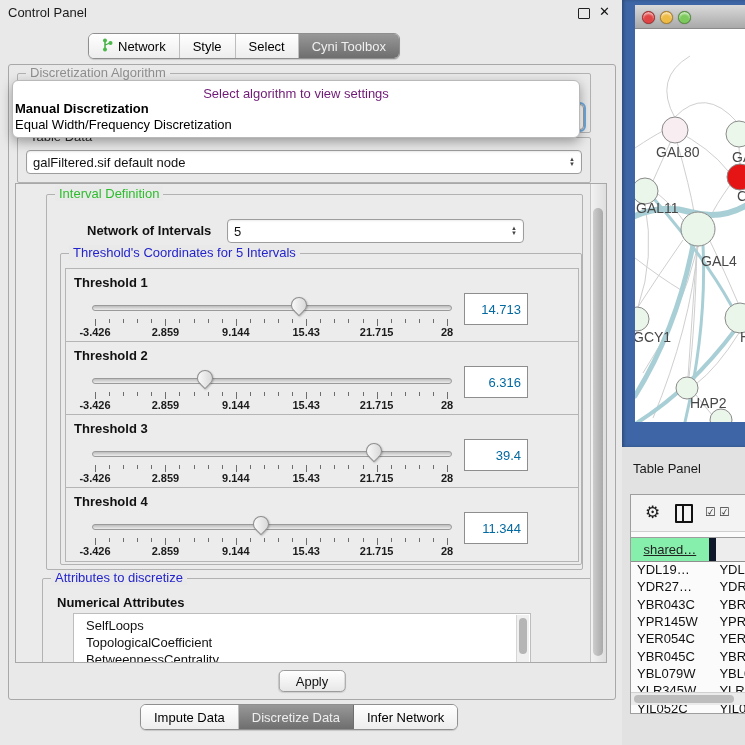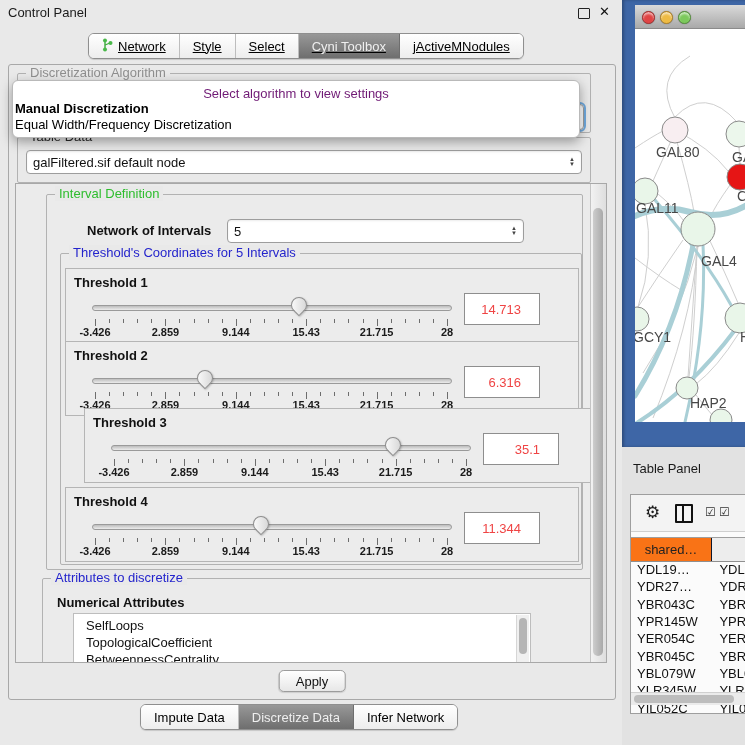--- a/index.html
+++ b/index.html
@@ -13,21 +13,21 @@
   .cp-title{position:absolute;left:8px;top:5px;font-size:13px;color:#1a1a1a;}
   .float-ic{position:absolute;right:32px;top:8px;width:10px;height:9px;border:1.5px solid #222;border-radius:1px;}
   .close-ic{position:absolute;right:12px;top:4px;font-size:13px;font-weight:bold;color:#111;}
 
   .segmented{position:absolute;display:inline-flex;height:24px;border:1px solid #8f8f8f;border-radius:6px;
              overflow:hidden;background:#fff;box-shadow:0 1px 1px rgba(0,0,0,.15);}
   .seg{display:flex;align-items:center;gap:5px;padding:0 13px;font-size:13px;color:#000;
        background:linear-gradient(#ffffff,#ededed);border-right:1px solid #bdbdbd;white-space:nowrap;}
   .seg:last-child{border-right:none;}
   .seg.selected{background:linear-gradient(#989898,#6e6e6e);color:#efefef;border-right-color:#6e6e6e;}
-  #top-tabs{left:88px;top:33px;text-decoration:underline;}
+  #top-tabs{left:88px;top:33px;}
   #bottom-tabs{left:140px;top:704px;}
 
   #outer-panel{position:absolute;left:8px;top:64px;width:606px;height:634px;
                border:1px solid #a8a8a8;border-radius:3px;background:#e9e9e9;}
 
   .group{position:absolute;border:1px solid #b2b2b2;border-radius:2px;}
   .group-legend{position:absolute;top:-9px;left:8px;background:#e9e9e9;padding:0 4px;font-size:13px;}
   .legend-gray{color:#8f8f8f;}
   .legend-green{color:#2ebd2e;}
   .legend-blue{color:#2424cc;}
@@ -58,21 +58,21 @@
   .t-label{position:absolute;left:8px;top:6px;font-size:13px;font-weight:bold;color:#111;}
   .t-slider{position:absolute;left:26px;top:28px;width:358px;height:42px;}
   .t-track{position:absolute;left:0;top:8px;width:358px;height:4px;border:1px solid #9a9a9a;border-radius:3px;
            background:linear-gradient(#bdbdbd,#ececec);}
   .t-thumb{position:absolute;top:0;width:14px;height:14px;border:1px solid #8d8d8d;
            background:linear-gradient(135deg,#ffffff,#d2d2d2);border-radius:50% 50% 50% 0;
            transform:rotate(-45deg);box-shadow:0 1px 2px rgba(0,0,0,.25);}
   .tick{position:absolute;top:22px;width:1px;background:#6d6d6d;}
   .tick-label{position:absolute;top:29px;width:60px;text-align:center;font-size:11px;font-weight:bold;color:#1b1b1b;}
   .t-value{position:absolute;left:398px;top:24px;width:56px;height:30px;background:#fff;border:1px solid #8e8e8e;
-           display:flex;align-items:center;justify-content:flex-end;padding-right:18px;font-size:13px;color:#ef4444;}
+           display:flex;align-items:center;justify-content:flex-end;padding-right:6px;font-size:13px;color:#0369a1;}
 
   .attrs-label{position:absolute;font-size:13px;font-weight:bold;color:#111;}
   .listbox{position:absolute;background:#fff;border:1px solid #bdbdbd;overflow:hidden;}
   .list-item{font-size:13px;color:#111;line-height:17px;padding-left:12px;white-space:nowrap;}
   .list-vscroll{position:absolute;right:1px;top:1px;bottom:1px;width:12px;background:#f0f0f0;border-left:1px solid #d6d6d6;}
   .list-vscroll .thumb{position:absolute;left:2px;top:3px;width:8px;height:36px;border-radius:5px;background:#b5b5b5;}
 
   .aqua-btn{position:absolute;height:22px;padding:0 16px;font-size:13px;color:#111;
             background:linear-gradient(#ffffff,#e7e7e7);border:1px solid #9c9c9c;border-radius:5px;
             display:flex;align-items:center;justify-content:center;box-shadow:0 1px 1px rgba(0,0,0,.12);}
@@ -93,21 +93,21 @@
   #table-panel{position:absolute;left:622px;top:447px;width:123px;height:298px;background:#e2e2e2;}
   .tp-title{position:absolute;left:11px;top:14px;font-size:13px;color:#1a1a1a;}
   .tp-body{position:absolute;left:8px;top:47px;width:120px;height:218px;background:#fbfbfb;
            border:1px solid #9e9e9e;overflow:hidden;}
   .tp-toolbar{position:absolute;left:0;top:0;width:100%;height:36px;background:#f3f3f3;border-bottom:1px solid #cfcfcf;}
   .gear-ic{position:absolute;left:14px;top:7px;font-size:17px;color:#1d1d1d;}
   .cols-ic{position:absolute;left:44px;top:9px;width:14px;height:15px;border:2px solid #111;border-radius:1px;}
   .cols-ic::after{content:"";position:absolute;left:5px;top:0;width:2px;height:15px;background:#111;}
   .check-ic{position:absolute;top:11px;font-size:12px;color:#333;line-height:12px;}
   .tp-header{position:absolute;left:0;top:42px;width:210px;height:23px;border-top:1px solid #9e9e9e;border-bottom:1px solid #8f8f8f;display:flex;}
-  .tp-h1{width:80px;background:#f97316;border-right:1px solid #0f172a;display:flex;align-items:center;justify-content:center;font-size:13px;color:#222;}
+  .tp-h1{width:80px;background:#86efac;border-right:7px solid #0f172a;display:flex;align-items:center;justify-content:center;font-size:13px;color:#222;text-decoration:underline;}
   .tp-h2{width:129px;background:#ededed;display:flex;align-items:center;justify-content:center;font-size:13px;color:#222;}
   .tp-rows{position:absolute;left:0;top:66px;width:210px;}
   .tp-row{display:flex;height:17.3px;align-items:center;}
   .tp-c1{width:80px;padding-left:6px;font-size:13px;color:#111;white-space:nowrap;overflow:hidden;}
   .tp-c2{width:124px;padding-left:4px;font-size:13px;color:#111;white-space:nowrap;overflow:hidden;}
   .hscroll{position:absolute;left:0;bottom:8px;width:100%;height:12px;background:#ebebeb;border-top:1px solid #d0d0d0;}
   .hscroll .thumb{position:absolute;left:3px;top:2px;width:100px;height:8px;border-radius:5px;background:#bdbdbd;}
 </style>
 </head>
 <body>
@@ -134,23 +134,20 @@
           <span>Network</span>
         </div>
         <div class="seg">
           <span>Style</span>
         </div>
         <div class="seg">
           <span>Select</span>
         </div>
         <div class="seg selected">
           <span>Cyni Toolbox</span>
-        </div>
-        <div class="seg">
-          <span>jActiveMNodules</span>
         </div>
       </div>
 
     <div id="outer-panel">
 
       <div class="group" style="left:8px;top:8px;width:572px;height:58px;">
         <span class="group-legend legend-gray">Discretization Algorithm</span>
         <div class="combo focused" style="left:8px;top:30px;width:544px;height:24px;">
           <span></span>
           <span class="stepper">
@@ -261,21 +258,21 @@
                     <div class="tick" style="left: 298.68px; height: 4px;"></div>
                     <div class="tick" style="left: 312.76px; height: 4px;"></div>
                     <div class="tick" style="left: 326.84px; height: 4px;"></div>
                     <div class="tick" style="left: 340.92px; height: 4px;"></div>
                     <div class="tick" style="left: 355px; height: 7px;"></div>
                     <div class="tick-label" style="left: 325px;">28</div>
                     <div class="t-thumb" style="left: 105.119px;"></div>
                   </div>
                   <div class="t-value">6.316</div>
                 </div>
-                <div class="t-panel" style="top: 154px; margin-left: 19px;">
+                <div class="t-panel" style="top: 160px;">
                   <div class="t-label">Threshold 3</div>
                   <div class="t-slider">
                     <div class="t-track"></div>
                     <div class="tick" style="left: 3px; height: 7px;"></div>
                     <div class="tick-label" style="left: -27px;">-3.426</div>
                     <div class="tick" style="left: 17.08px; height: 4px;"></div>
                     <div class="tick" style="left: 31.16px; height: 4px;"></div>
                     <div class="tick" style="left: 45.24px; height: 4px;"></div>
                     <div class="tick" style="left: 59.32px; height: 4px;"></div>
                     <div class="tick" style="left: 73.4px; height: 7px;"></div>
@@ -299,21 +296,21 @@
                     <div class="tick" style="left: 284.6px; height: 7px;"></div>
                     <div class="tick-label" style="left: 254.6px;">21.715</div>
                     <div class="tick" style="left: 298.68px; height: 4px;"></div>
                     <div class="tick" style="left: 312.76px; height: 4px;"></div>
                     <div class="tick" style="left: 326.84px; height: 4px;"></div>
                     <div class="tick" style="left: 340.92px; height: 4px;"></div>
                     <div class="tick" style="left: 355px; height: 7px;"></div>
                     <div class="tick-label" style="left: 325px;">28</div>
                     <div class="t-thumb" style="left: 274.074px;"></div>
                   </div>
-                  <div class="t-value">35.1</div>
+                  <div class="t-value">39.4</div>
                 </div>
                 <div class="t-panel" style="top: 233px;">
                   <div class="t-label">Threshold 4</div>
                   <div class="t-slider">
                     <div class="t-track"></div>
                     <div class="tick" style="left: 3px; height: 7px;"></div>
                     <div class="tick-label" style="left: -27px;">-3.426</div>
                     <div class="tick" style="left: 17.08px; height: 4px;"></div>
                     <div class="tick" style="left: 31.16px; height: 4px;"></div>
                     <div class="tick" style="left: 45.24px; height: 4px;"></div>

